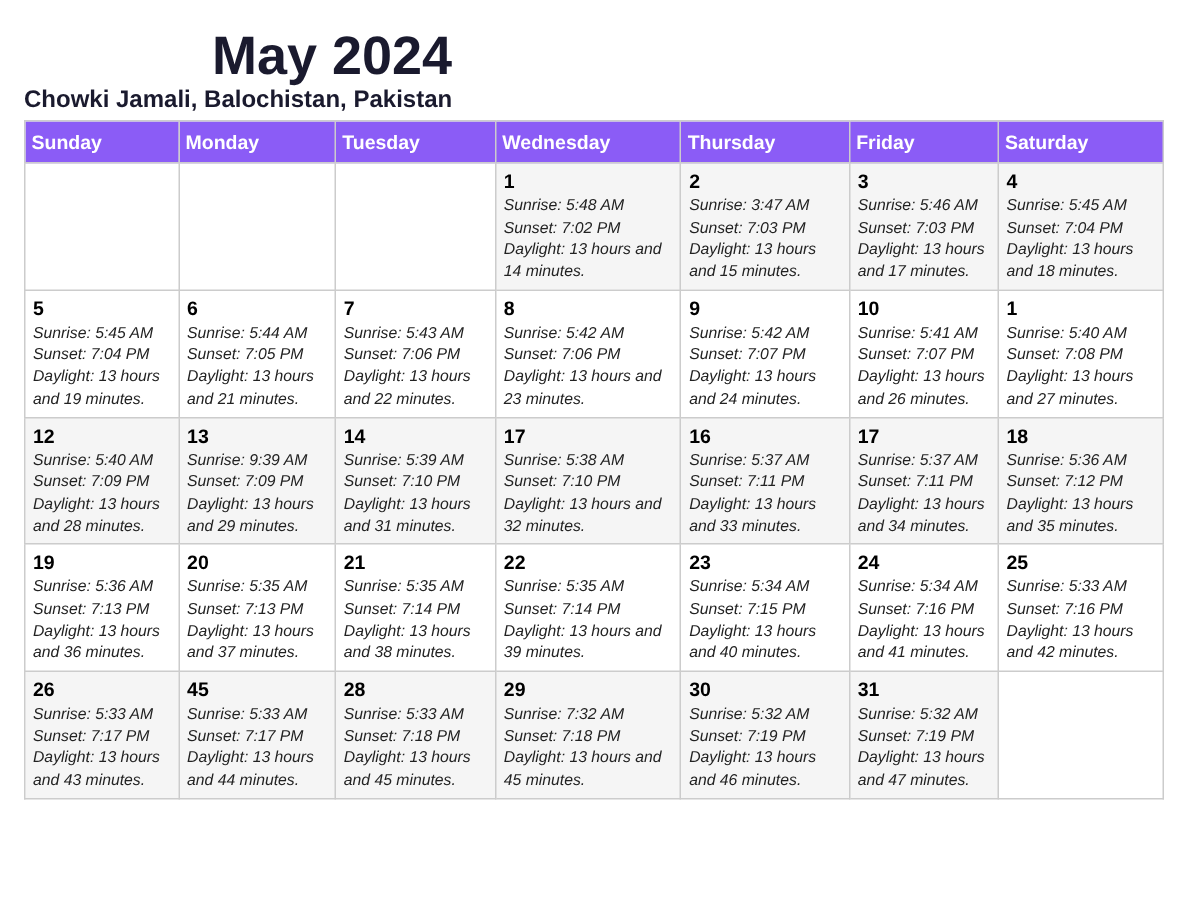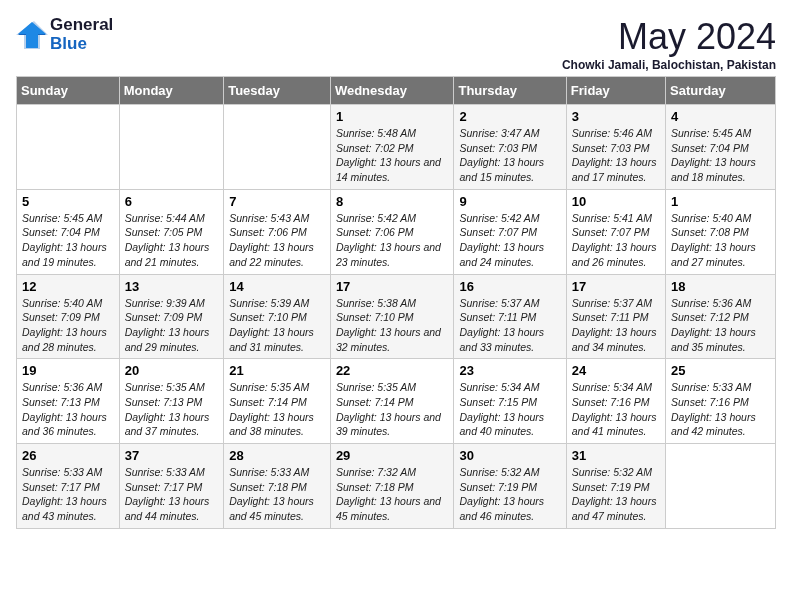--- a/index.html
+++ b/index.html
@@ -24,35 +24,35 @@
     .logo-row {
       display: flex;
       align-items: center;
       gap: 2px;
     }
     .title-block {
       text-align: right;
     }
     .month-title {
       font-size: 36px;
-      font-weight: normal;
+      font-weight: bold;
       color: #1a1a2e;
     }
     .location-title {
-      font-size: 12px;
+      font-size: 16px;
       font-weight: bold;
       color: #1a1a2e;
     }
     table {
       width: 100%;
       border-collapse: collapse;
       font-size: 11px;
     }
     thead tr {
-      background: #737373;
+      background: #8b5cf6;
       color: #fff;
     }
     thead th {
       padding: 6px 4px;
       text-align: left;
       font-size: 13px;
       font-weight: bold;
       border: 1px solid #ccc;
     }
     tbody tr {
@@ -81,34 +81,20 @@
       font-style: italic;
     }
     .empty-cell {
       background: #fff !important;
     }
   </style>
 </head>
 <body>
 
 <div class="header">
-  <div class="logo">
-    <div class="logo-row">
-      <svg width="32" height="28" viewBox="0 0 32 28">
-        <polygon points="16,2 30,14 22,14 22,26 10,26 10,14 2,14" fill="#1565c0"></polygon>
-        <polygon points="20,2 32,12 26,12 26,20 28,20 28,28 20,28 20,20 12,20 12,28 4,28 4,20 6,20 6,12 0,12 12,2" fill="none"></polygon>
-        <path d="M18,0 L32,14 L24,14 L24,28 L8,28 L8,14 L0,14 Z" fill="#1565c0" opacity="0.3"></path>
-        <path d="M16,1 L30,13 L22,13 L22,27 L10,27 L10,13 L2,13 Z" fill="#1e88e5"></path>
-      </svg>
-      <div>
-        <div style="font-size:17px;font-weight:bold;color:#1a1a2e;line-height:1.1;">General</div>
-        <div style="font-size:17px;font-weight:bold;color:#1565c0;line-height:1.1;">Blue</div>
-      </div>
-    </div>
-  </div>
   <div class="title-block">
     <div class="month-title">May 2024</div>
     <div class="location-title">Chowki Jamali, Balochistan, Pakistan</div>
   </div>
 </div>
 
 <table>
   <thead>
     <tr>
     <th>Sunday</th>
@@ -283,21 +269,21 @@
         </td>
       </tr>
       <tr>
         <td>
           <span class="day-num">26</span>
           <div class="day-info">Sunrise: 5:33 AM
 Sunset: 7:17 PM
 Daylight: 13 hours and 43 minutes.</div>
         </td>
         <td>
-          <span class="day-num">37</span>
+          <span class="day-num">45</span>
           <div class="day-info">Sunrise: 5:33 AM
 Sunset: 7:17 PM
 Daylight: 13 hours and 44 minutes.</div>
         </td>
         <td>
           <span class="day-num">28</span>
           <div class="day-info">Sunrise: 5:33 AM
 Sunset: 7:18 PM
 Daylight: 13 hours and 45 minutes.</div>
         </td>

